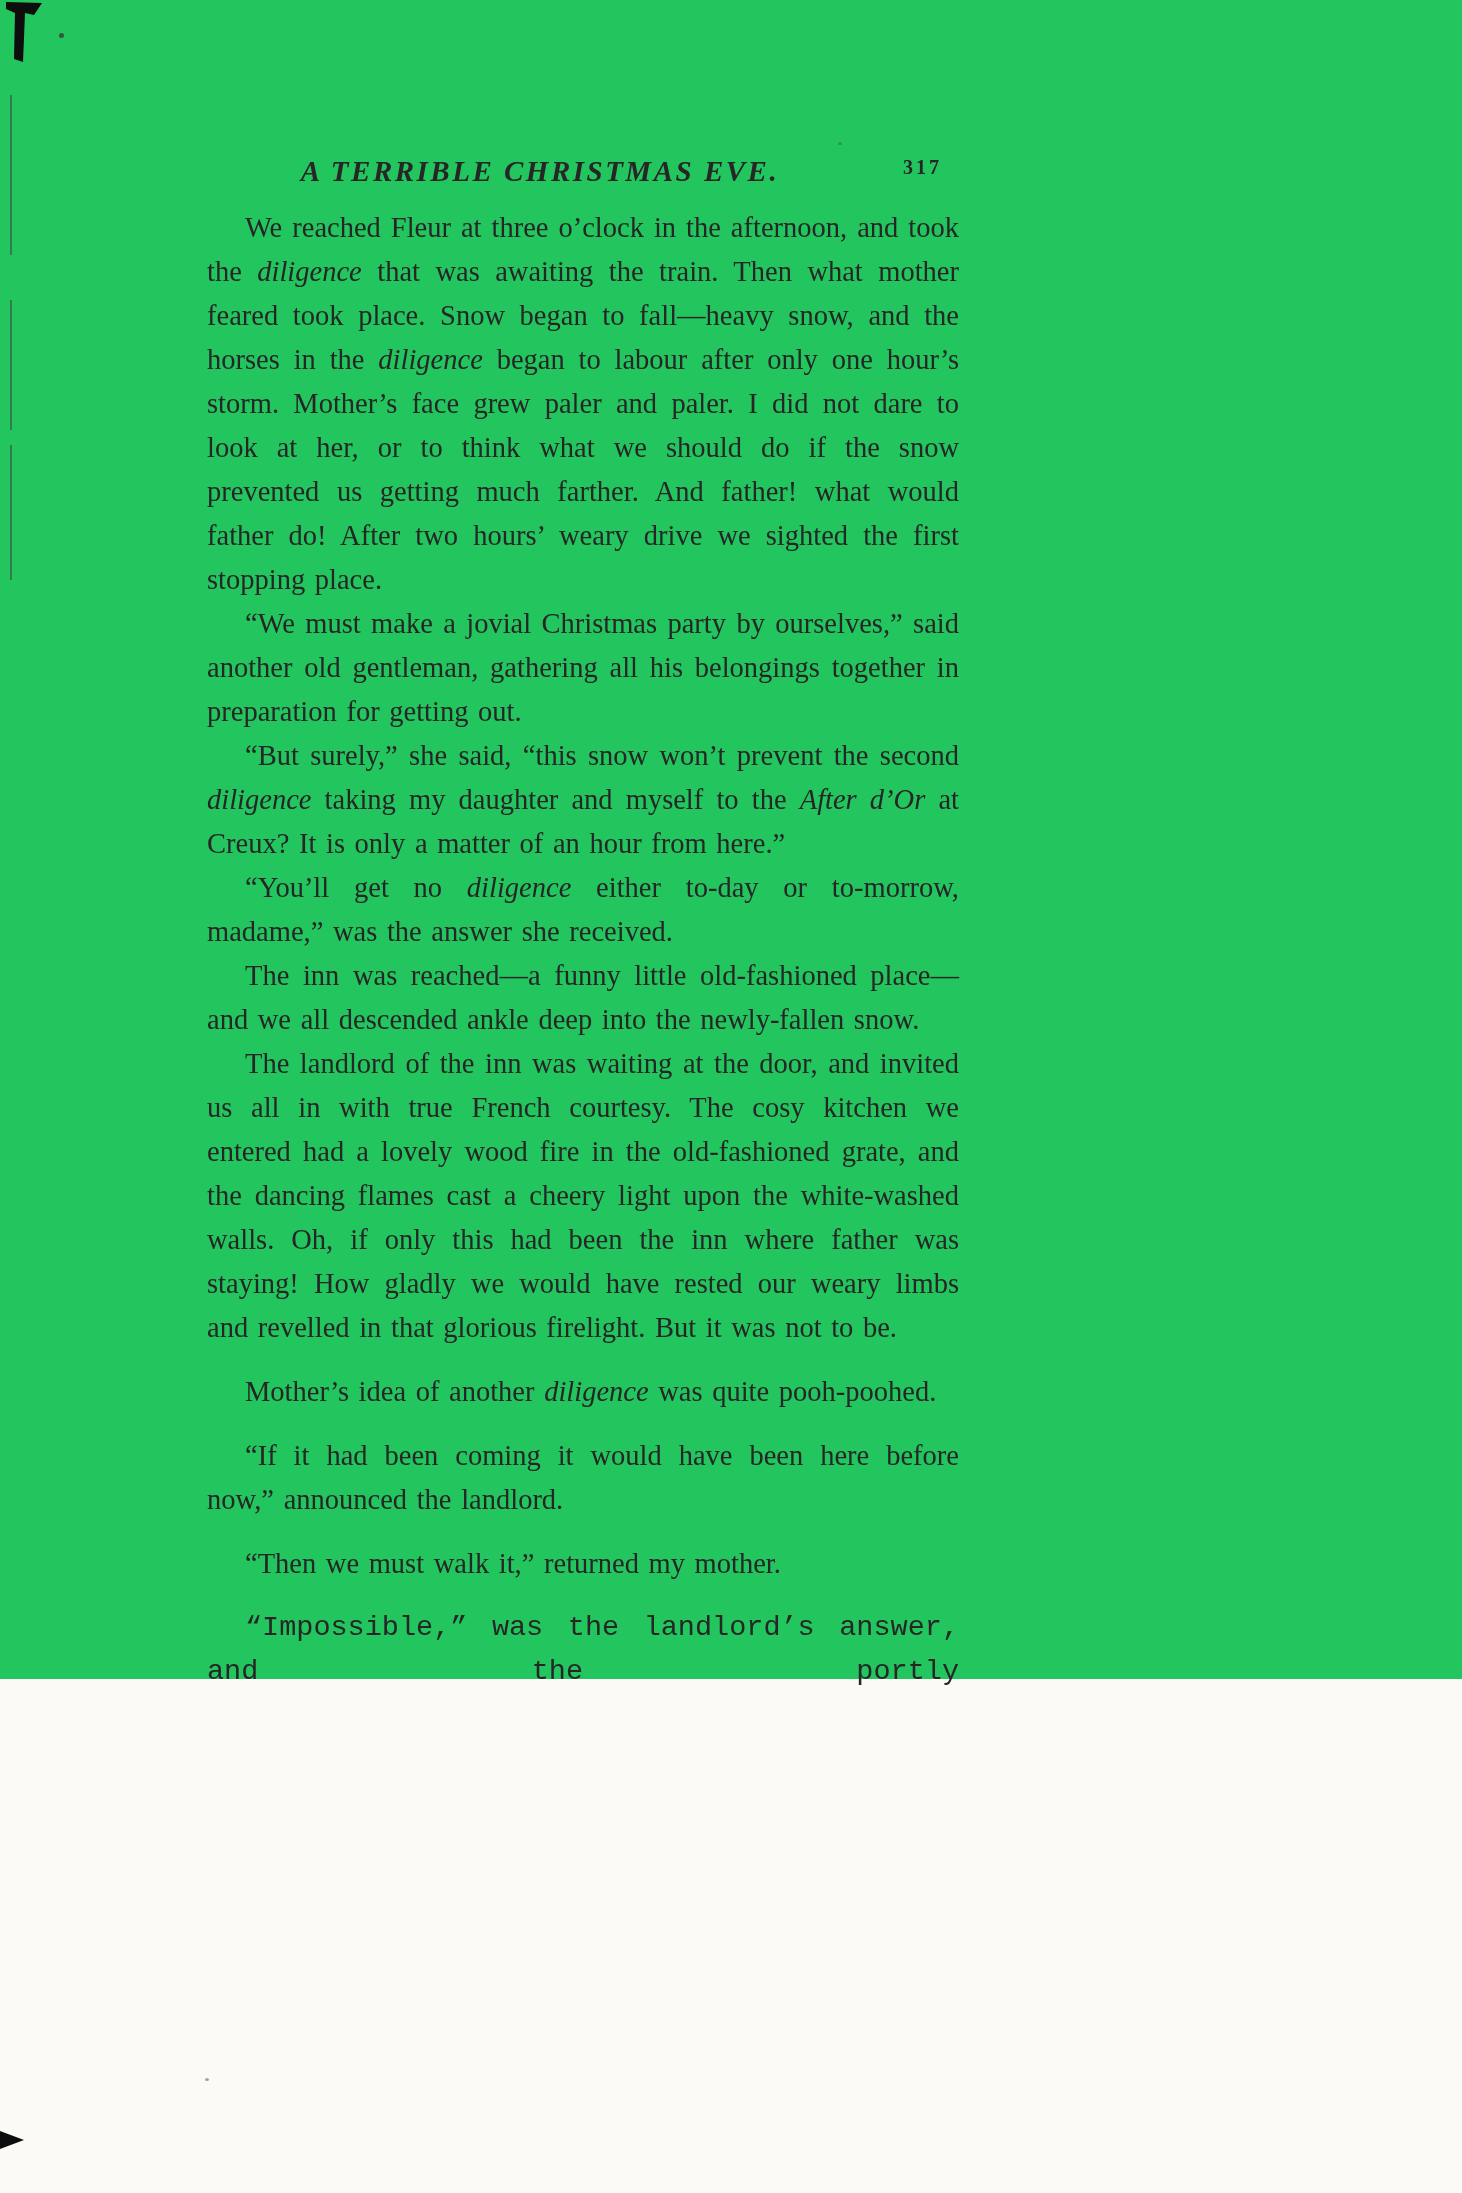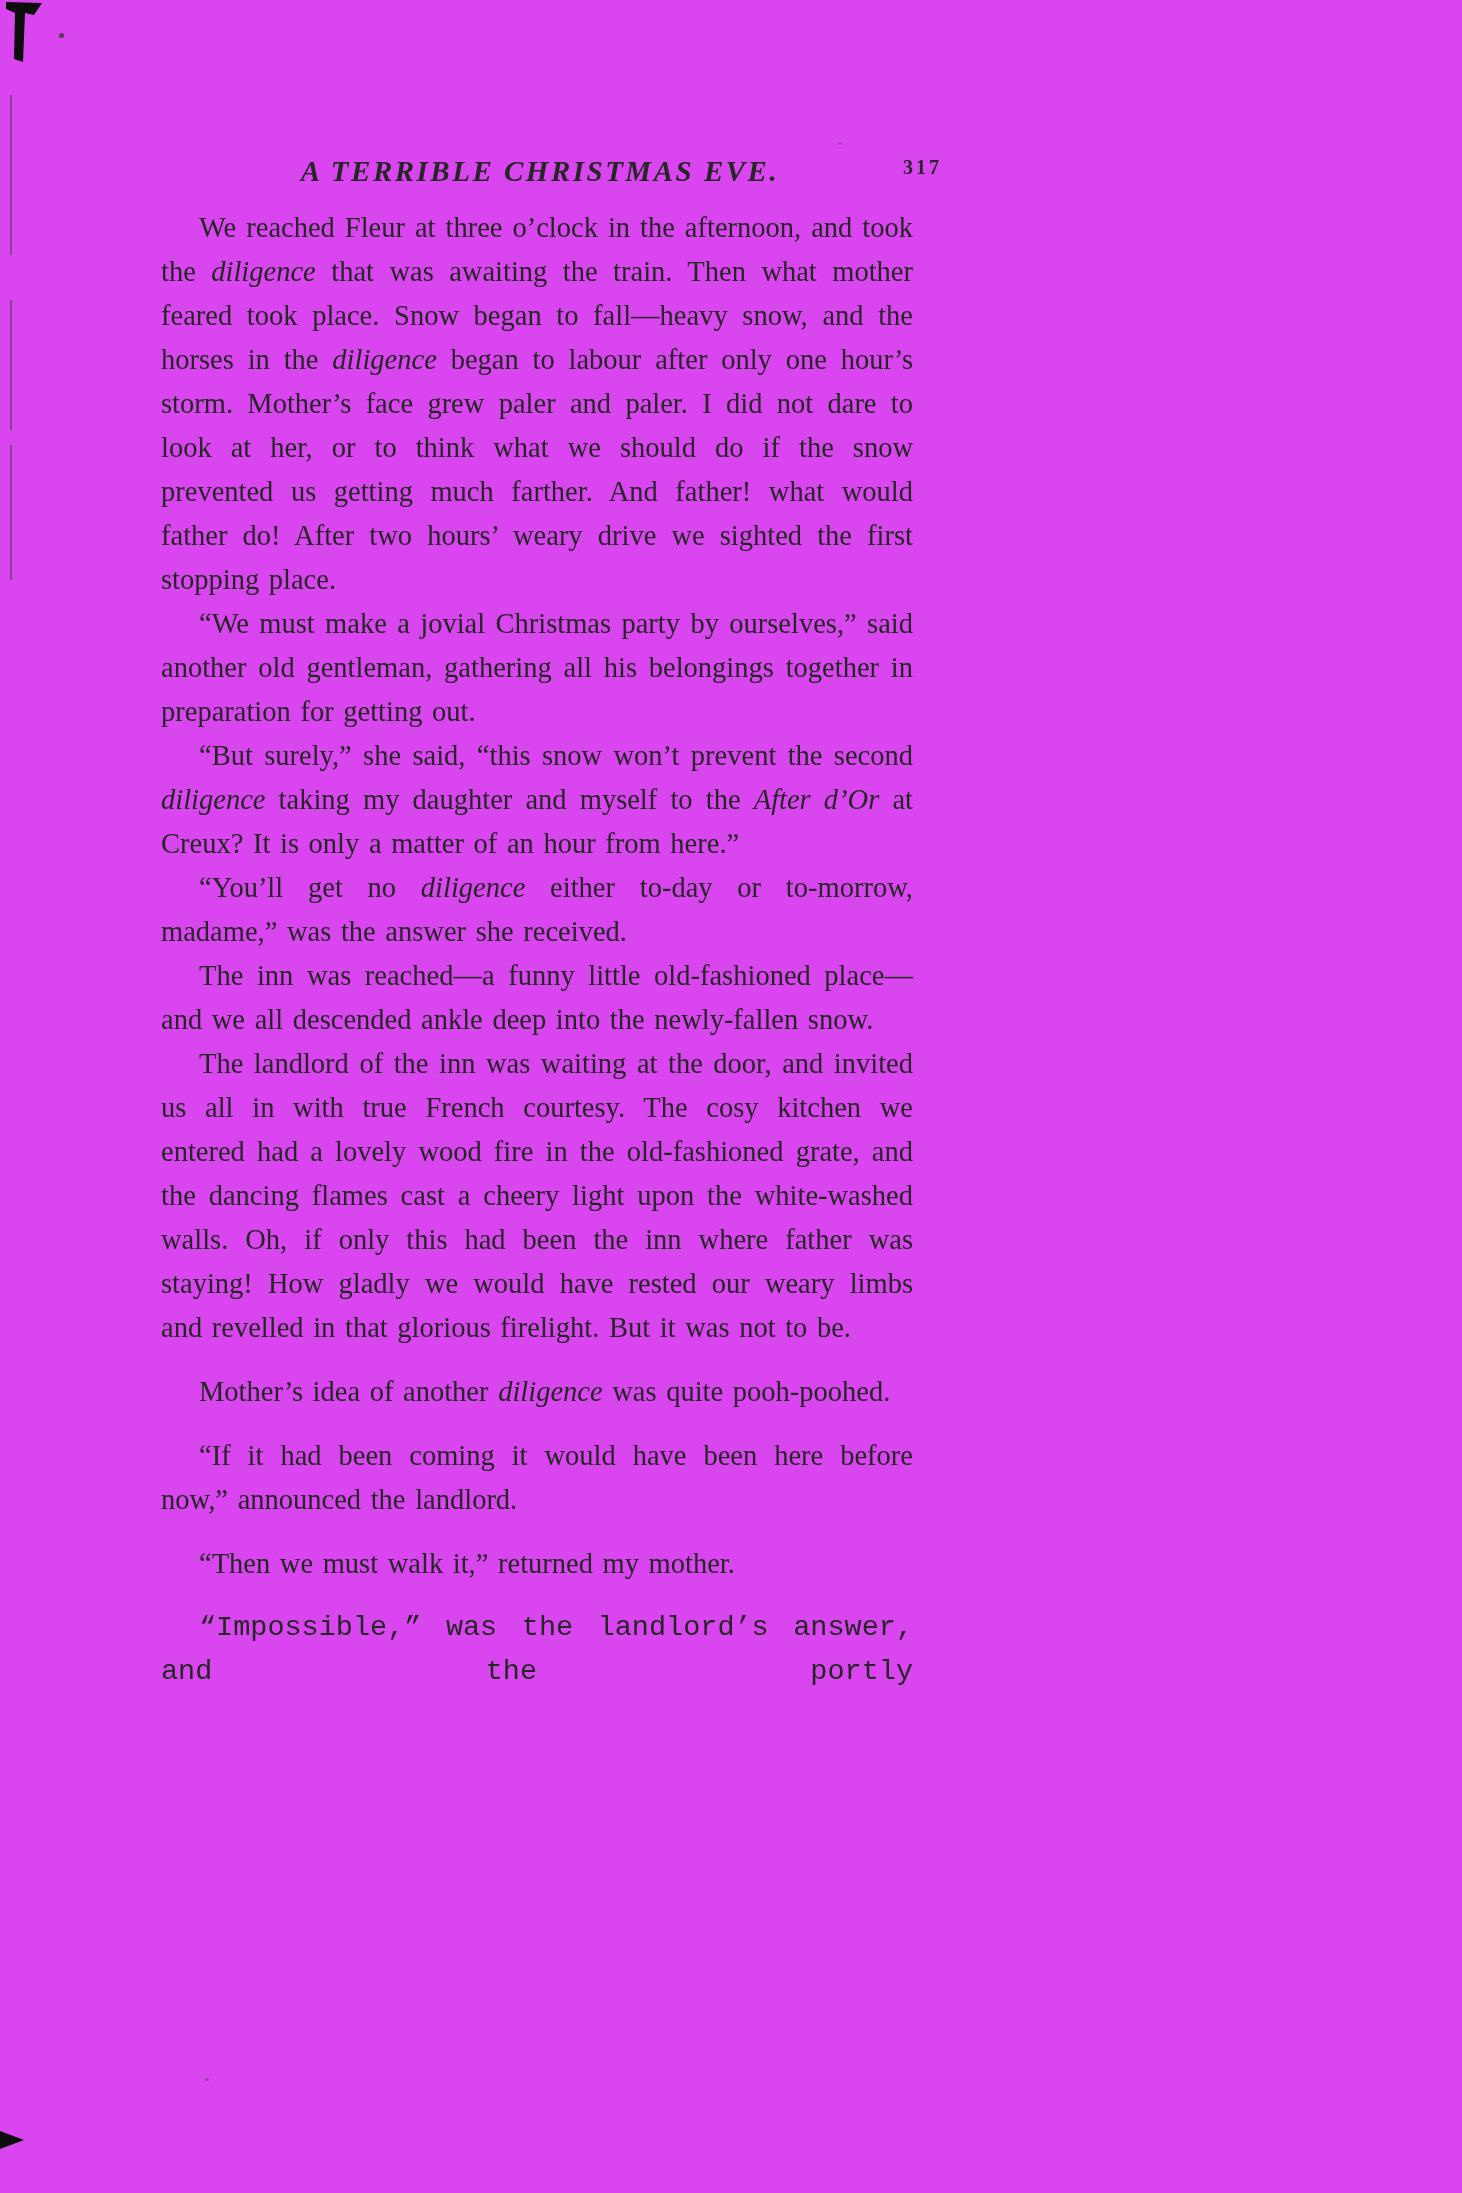--- a/index.html
+++ b/index.html
@@ -8,22 +8,22 @@
     width: 1462px;
     height: 2193px;
     background: #fbfaf6;
     overflow: hidden;
   }
 
   .page {
     position: absolute;
     inset: 0;
     width: 1462px;
-    height: 2193px;
-    background: #d946ef;
+    height: 1679px;
+    background: #22c55e;
     font-family: "Liberation Serif", "DejaVu Serif", serif;
     color: #242424;
   }
 
   
   .running-head {
     position: absolute;
     left: 160px;
     top: 155px;
     width: 760px;
@@ -115,21 +115,21 @@
   <div class="edge-line edge-line-1"></div>
   <div class="edge-line edge-line-2"></div>
   <div class="edge-line edge-line-3"></div>
   <div class="bottom-wedge"></div>
 
   <div class="running-head">
     <div class="running-title">A TERRIBLE CHRISTMAS EVE.</div>
     <div class="page-number">317</div>
   </div>
 
-  <div class="page-body" style="color: rgb(38, 38, 38);">
+  <div class="page-body" style="color: rgb(38, 38, 38); margin-left: 46px;">
       <p class="para"><span class="roman">We reached Fleur at three o’clock in the afternoon, and took the </span><span class="italic">diligence</span><span class="roman"> that was awaiting the train. Then what mother feared took place. Snow began to fall—heavy snow, and the horses in the </span><span class="italic">diligence</span><span class="roman"> began to labour after only one hour’s storm. Mother’s face grew paler and paler. I did not dare to look at her, or to think what we should do if the snow prevented us getting much farther. And father! what would father do! After two hours’ weary drive we sighted the first stopping place.</span></p>
       <p class="para"><span class="roman">“We must make a jovial Christmas party by ourselves,” said another old gentleman, gathering all his belongings together in preparation for getting out.</span></p>
       <p class="para"><span class="roman">“But surely,” she said, “this snow won’t prevent the second </span><span class="italic">diligence</span><span class="roman"> taking my daughter and myself to the </span><span class="italic">After d’Or</span><span class="roman"> at Creux? It is only a matter of an hour from here.”</span></p>
       <p class="para"><span class="roman">“You’ll get no </span><span class="italic">diligence</span><span class="roman"> either to-day or to-morrow, madame,” was the answer she received.</span></p>
       <p class="para"><span class="roman">The inn was reached—a funny little old-fashioned place—and we all descended ankle deep into the newly-fallen snow.</span></p>
       <p class="para"><span class="roman">The landlord of the inn was waiting at the door, and invited us all in with true French courtesy. The cosy kitchen we entered had a lovely wood fire in the old-fashioned grate, and the dancing flames cast a cheery light upon the white-washed walls. Oh, if only this had been the inn where father was staying! How gladly we would have rested our weary limbs and revelled in that glorious firelight. But it was not to be.</span></p>
       <p class="para mt"><span class="roman">Mother’s idea of another </span><span class="italic">diligence</span><span class="roman"> was quite pooh-poohed.</span></p>
       <p class="para mt"><span class="roman">“If it had been coming it would have been here before now,” announced the landlord.</span></p>
       <p class="para mt"><span class="roman">“Then we must walk it,” returned my mother.</span></p>
       <p class="para mt jl"><span class="roman">“Impossible,” was the landlord’s answer, and the portly</span></p>

